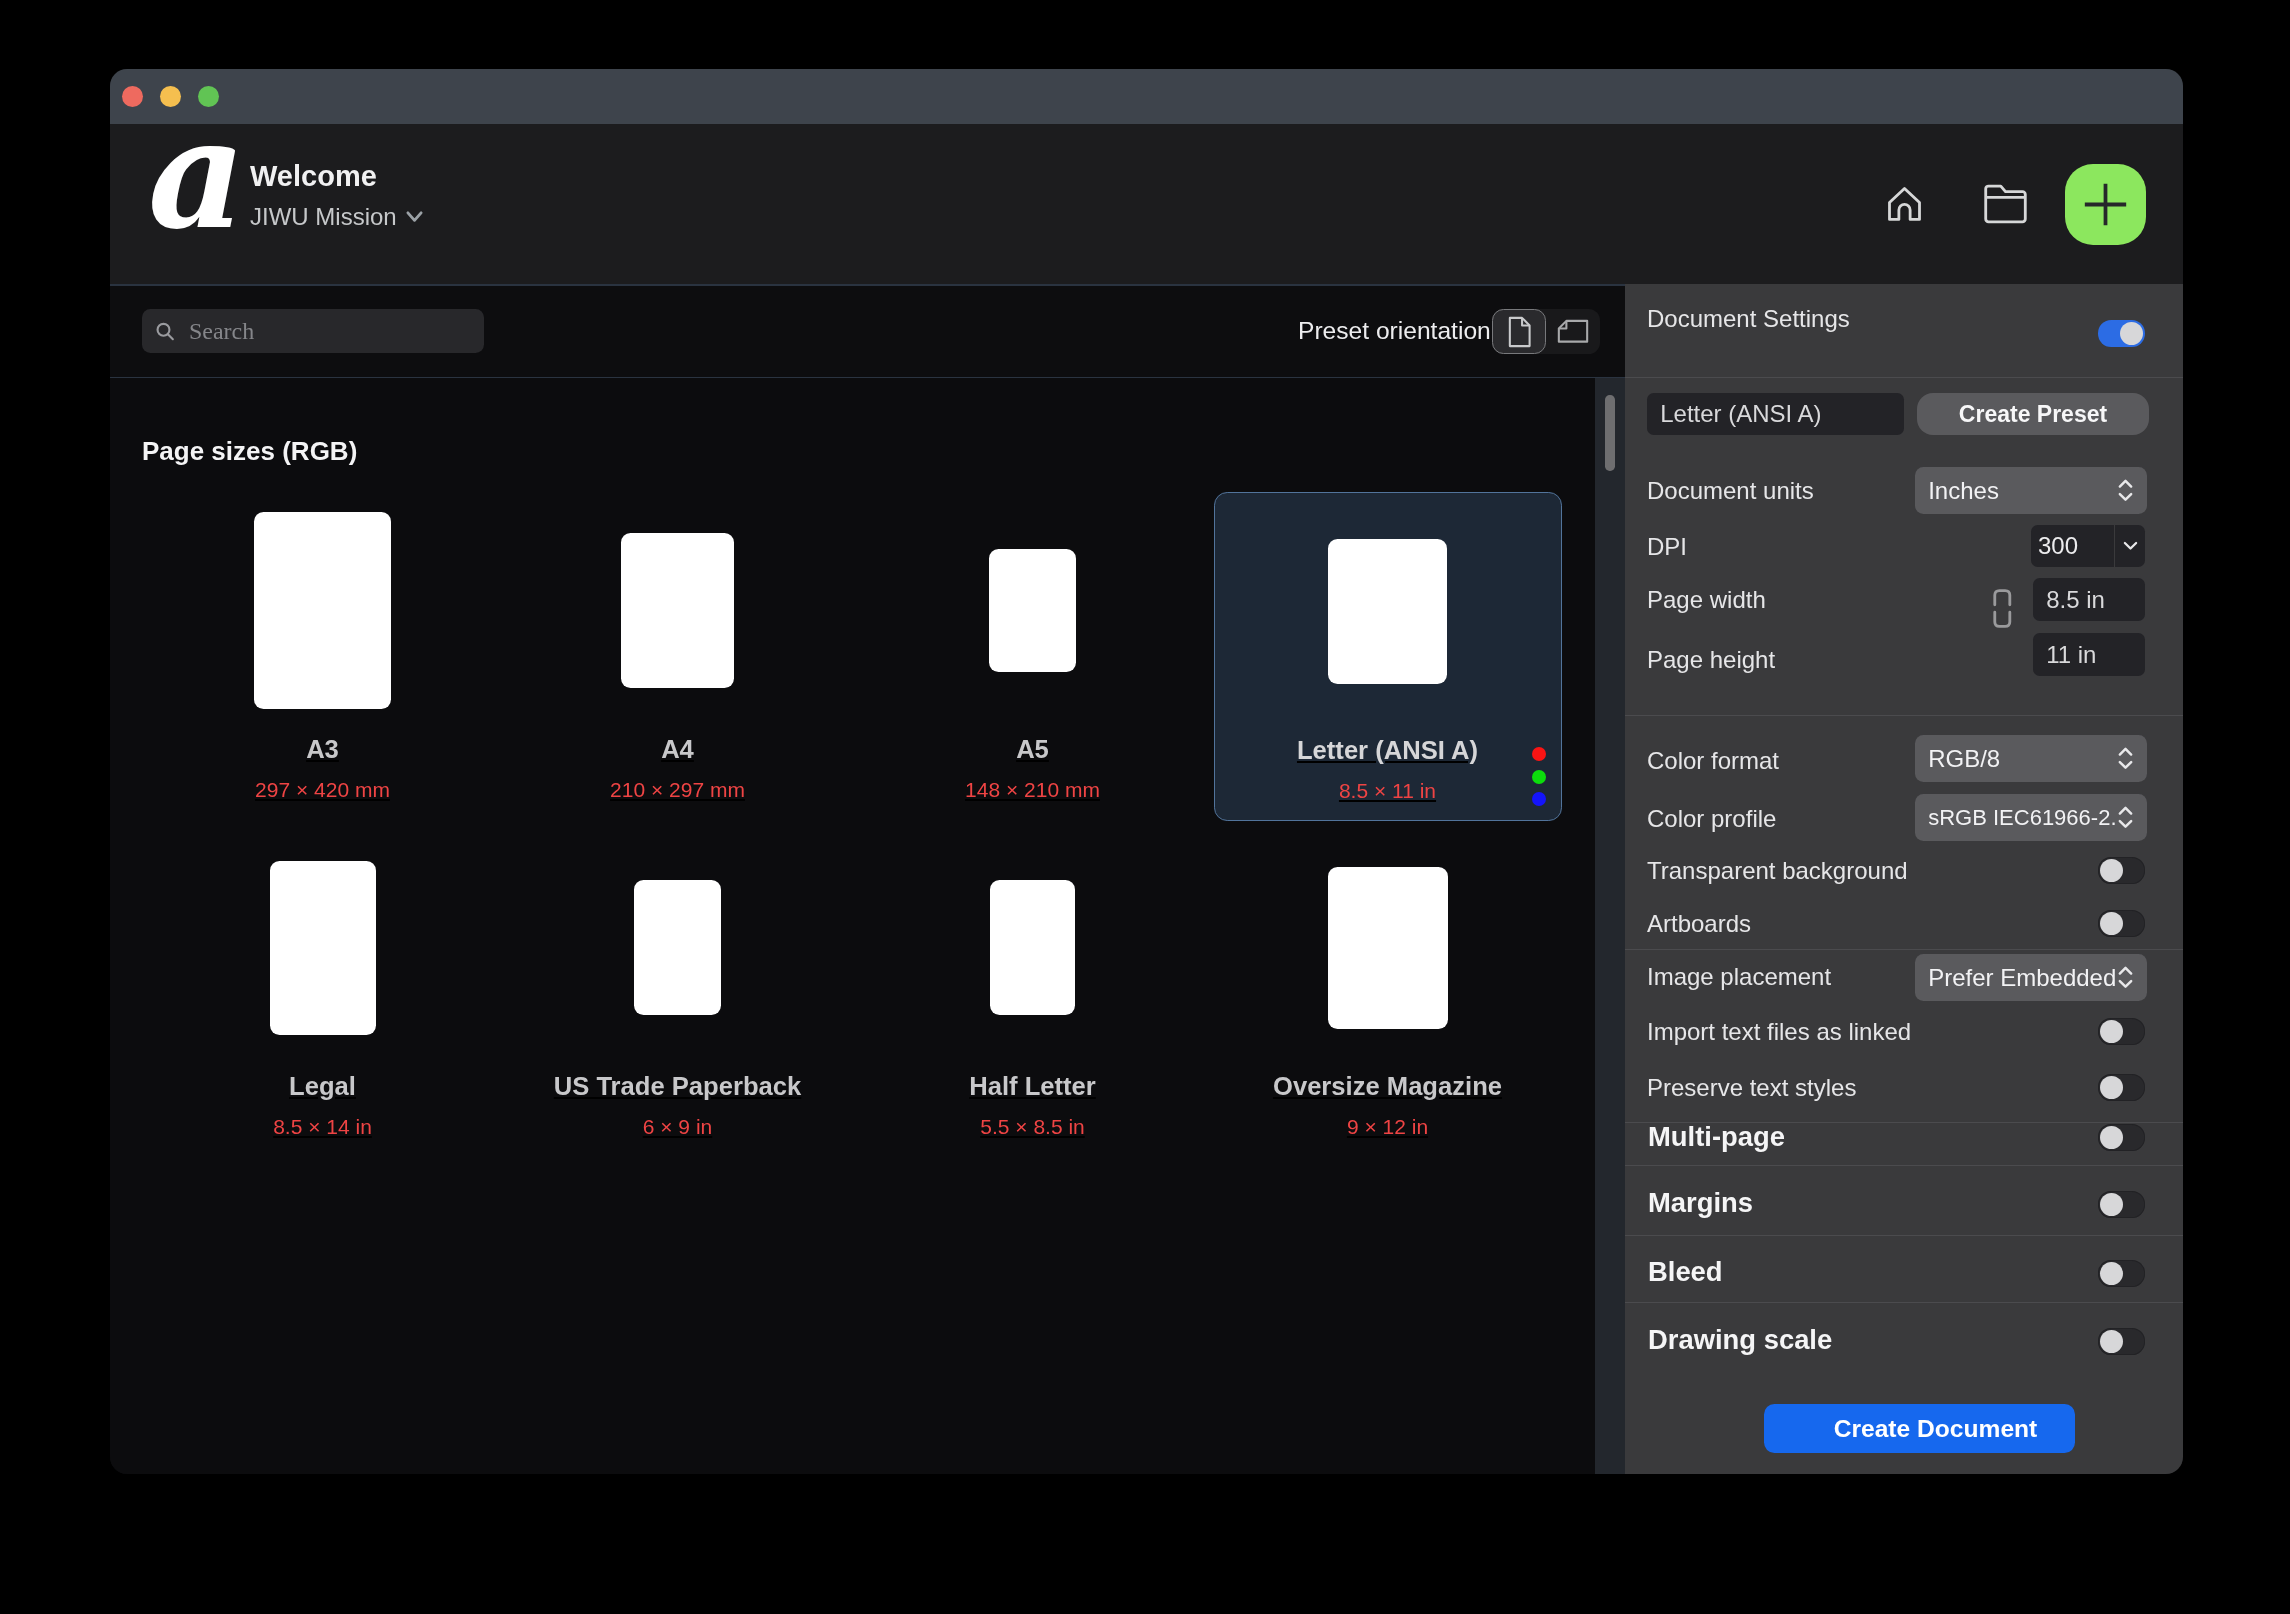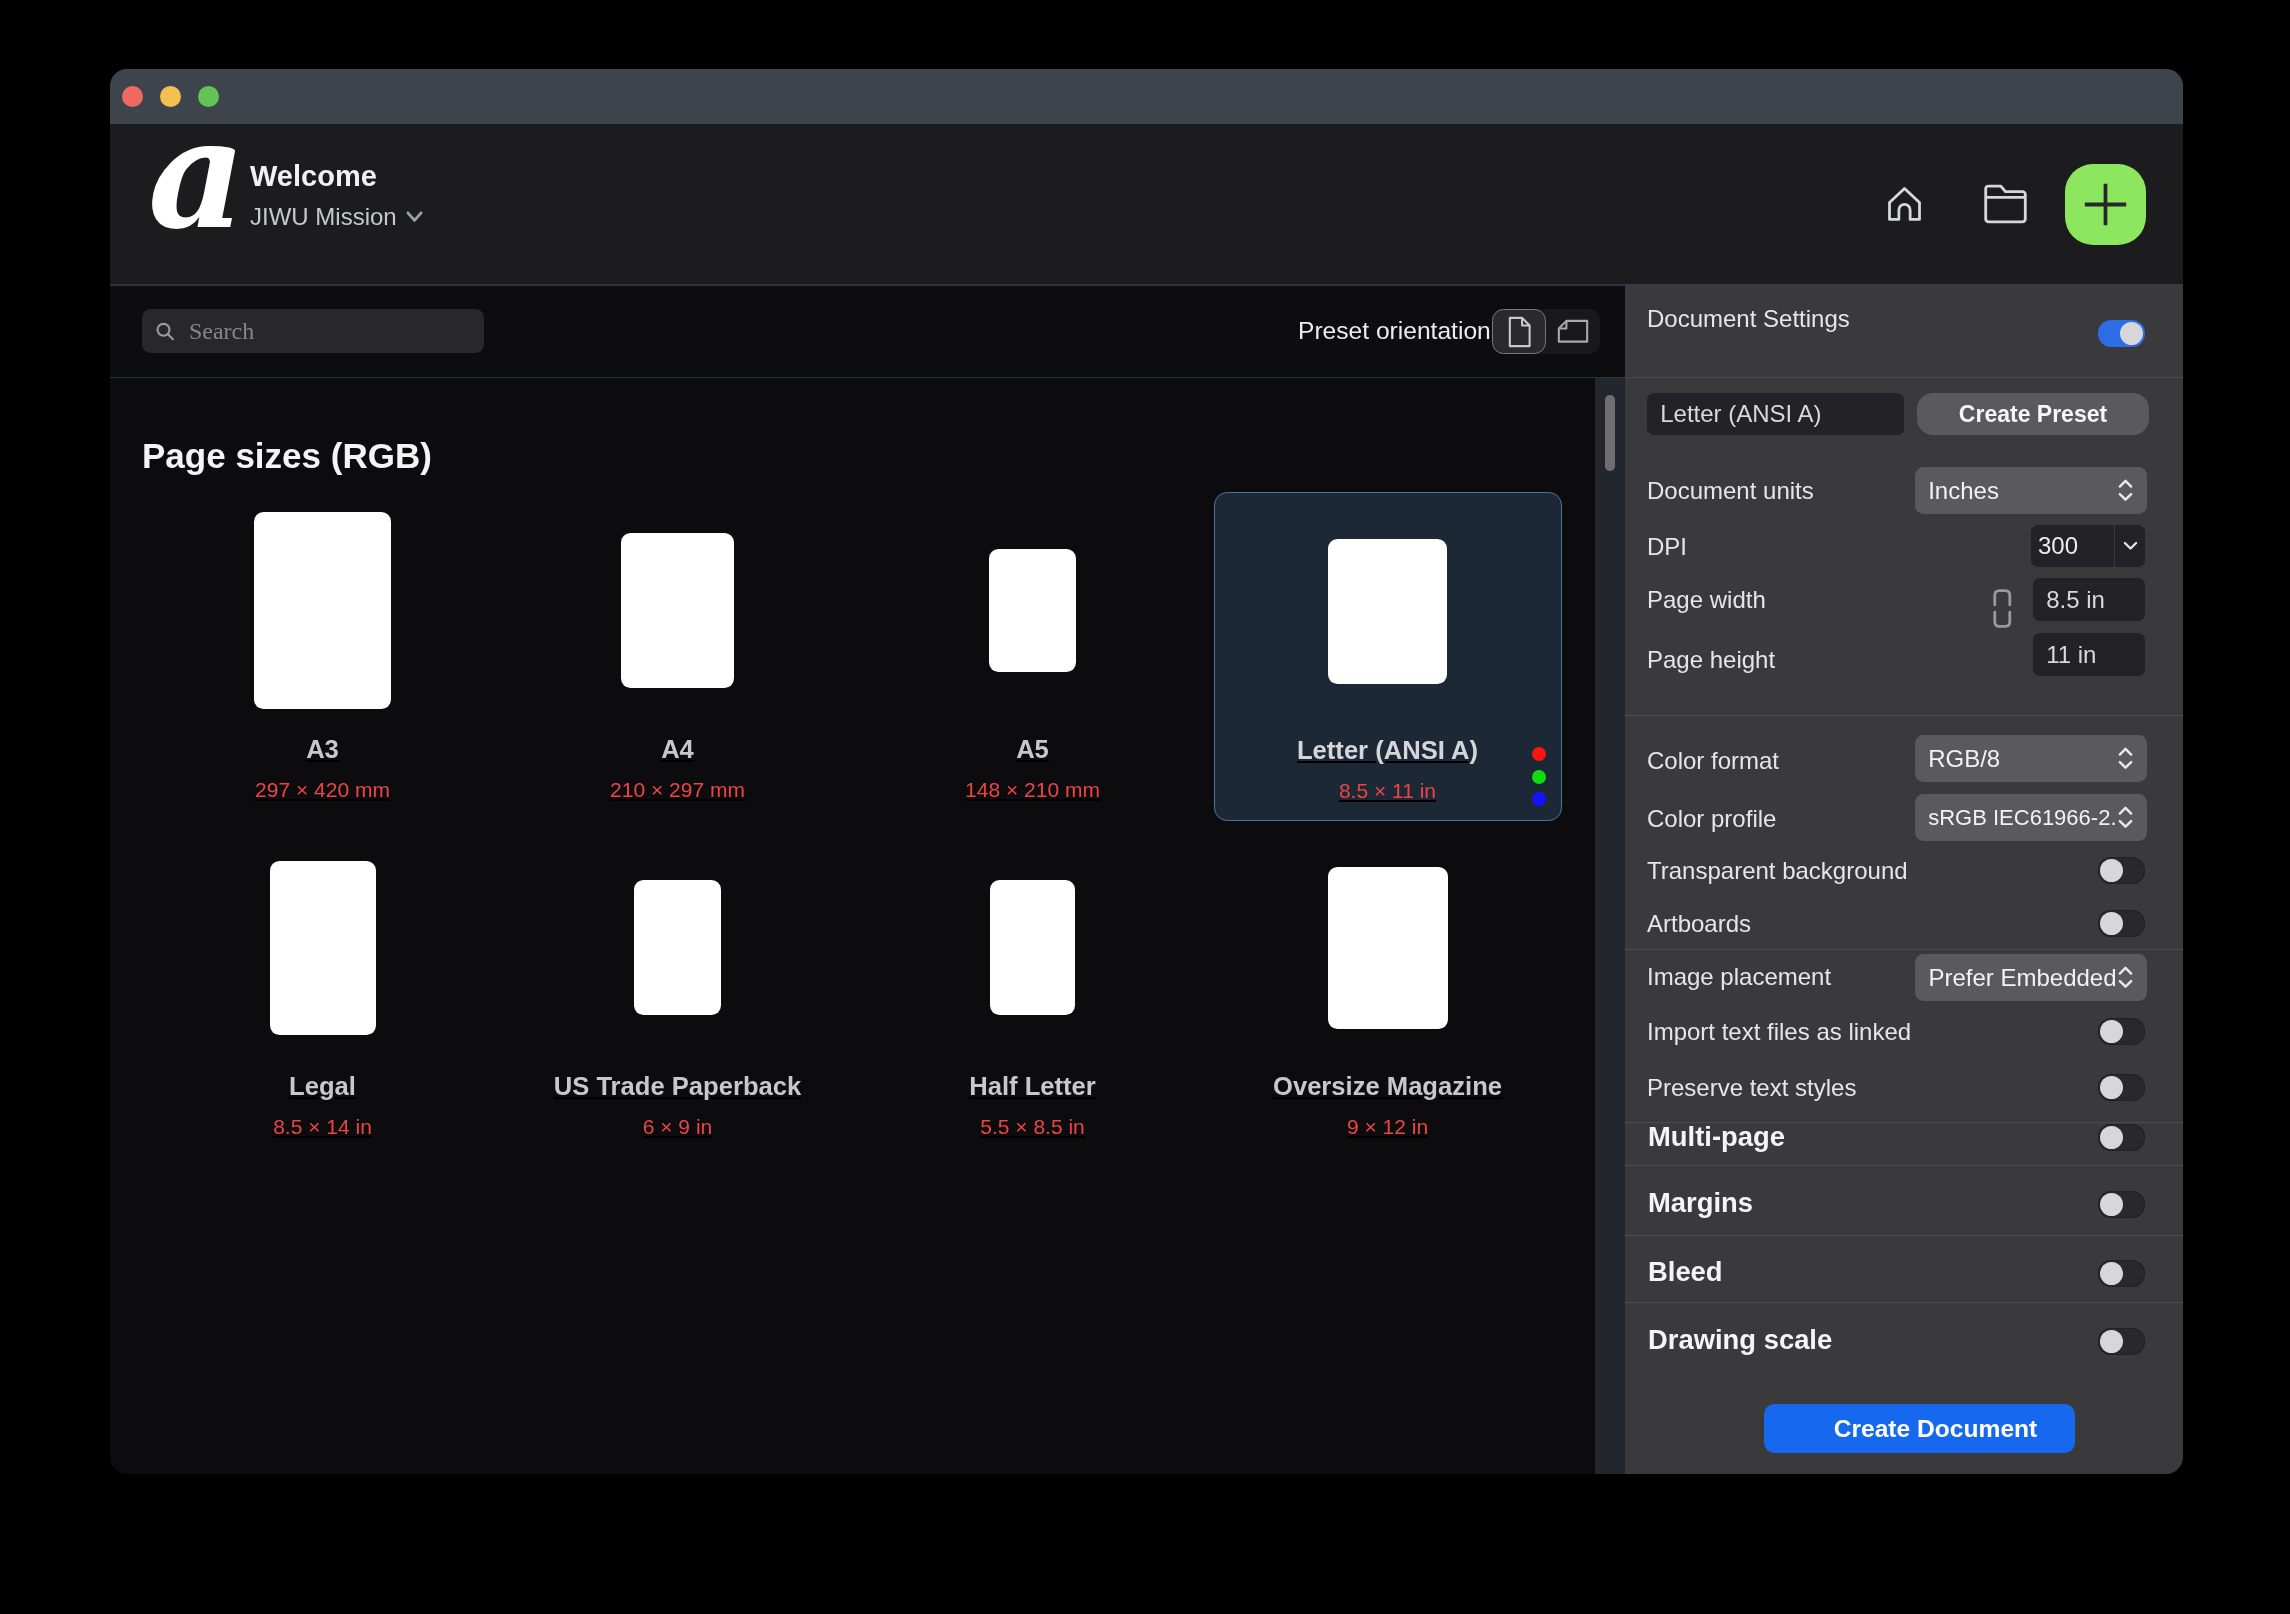--- a/index.html
+++ b/index.html
@@ -27,21 +27,21 @@
   .toolband{position:absolute;left:0;top:217px;width:1515px;height:91px;background:#0d0d0f;}
   .search{position:absolute;left:32px;top:23px;width:342px;height:44px;background:#28282b;border-radius:8.5px;display:flex;align-items:center;padding:0 13.2px;box-sizing:border-box;gap:11.4px;}
   .search input{background:transparent;border:none;outline:none;color:#d6d6d8;font-size:24px;width:100%;font-family:Liberation Serif, serif;}
   .search input::placeholder{color:#85868a;}
   .orient-label{position:absolute;left:1188px;top:31px;font-size:24.6px;color:#ededef;}
   .segmented{position:absolute;left:1382px;top:23px;height:45px;background:#19191b;border-radius:11.4px;display:flex;align-items:stretch;padding:0;}
   .segbtn{width:54px;display:flex;align-items:center;justify-content:center;border-radius:11.4px;box-sizing:border-box;}
   .segbtn.sel{background:#2a2a2d;border:1.9px solid #78797c;}
   
   .content{position:absolute;left:0;top:309px;width:1485px;height:1096px;background:#0c0c0e;}
-  .section-title{position:absolute;left:32px;top:58px;font-size:35px;font-weight:700;color:#f4f4f5;}
+  .section-title{position:absolute;left:32px;top:58px;font-size:26px;font-weight:700;color:#f4f4f5;}
   .grid{position:absolute;left:35px;top:114px;display:grid;grid-template-columns:repeat(4,355px);grid-auto-rows:337px;}
   .card{width:348px;height:329px;margin:0 auto;position:relative;text-align:center;box-sizing:border-box;border-radius:13.2px;text-decoration:underline;}
   .card.selected{background:#1d2836;border:1.9px solid #52749b;}
   .thumb-box{height:237px;display:flex;align-items:center;justify-content:center;}
   .thumb{background:#fff;border-radius:9.5px;}
   .card-name{padding-top:3.8px;font-size:25.6px;font-weight:700;color:#c8c8ca;line-height:32px;}
   .card.selected .card-name{color:#d6d6d8;}
   .card-dims{margin-top:12px;font-size:21px;color:#ef4444;line-height:26.5px;}
   .dots{position:absolute;right:15px;top:254px;display:flex;flex-direction:column;gap:8.5px;}
   .dot{width:14px;height:14px;border-radius:50%;}
@@ -307,21 +307,21 @@
       </div>
 
     <div class="plabel" style="top:626px;">Artboards</div>
     <div class="toggle off" style="top:626px;">
         <div class="knob"></div>
       </div>
 
     <div class="pdiv" style="top:665px;"></div>
 
     <div class="plabel" style="top:679px;">Image placement</div>
-    <div class="select" style="top:670px;text-align:center;">
+    <div class="select" style="top:670px;">
       <span class="val">Prefer Embedded</span>
       <svg width="17" height="24.6" viewBox="0 0 18 26">
           <polyline points="3,9 9,3 15,9" fill="none" stroke="#e8e8ea" stroke-width="2.6" stroke-linecap="round" stroke-linejoin="round"></polyline>
           <polyline points="3,17 9,23 15,17" fill="none" stroke="#e8e8ea" stroke-width="2.6" stroke-linecap="round" stroke-linejoin="round"></polyline>
         </svg>
     </div>
 
     <div class="plabel" style="top:734px;">Import text files as linked</div>
     <div class="toggle off" style="top:734px;">
         <div class="knob"></div>

